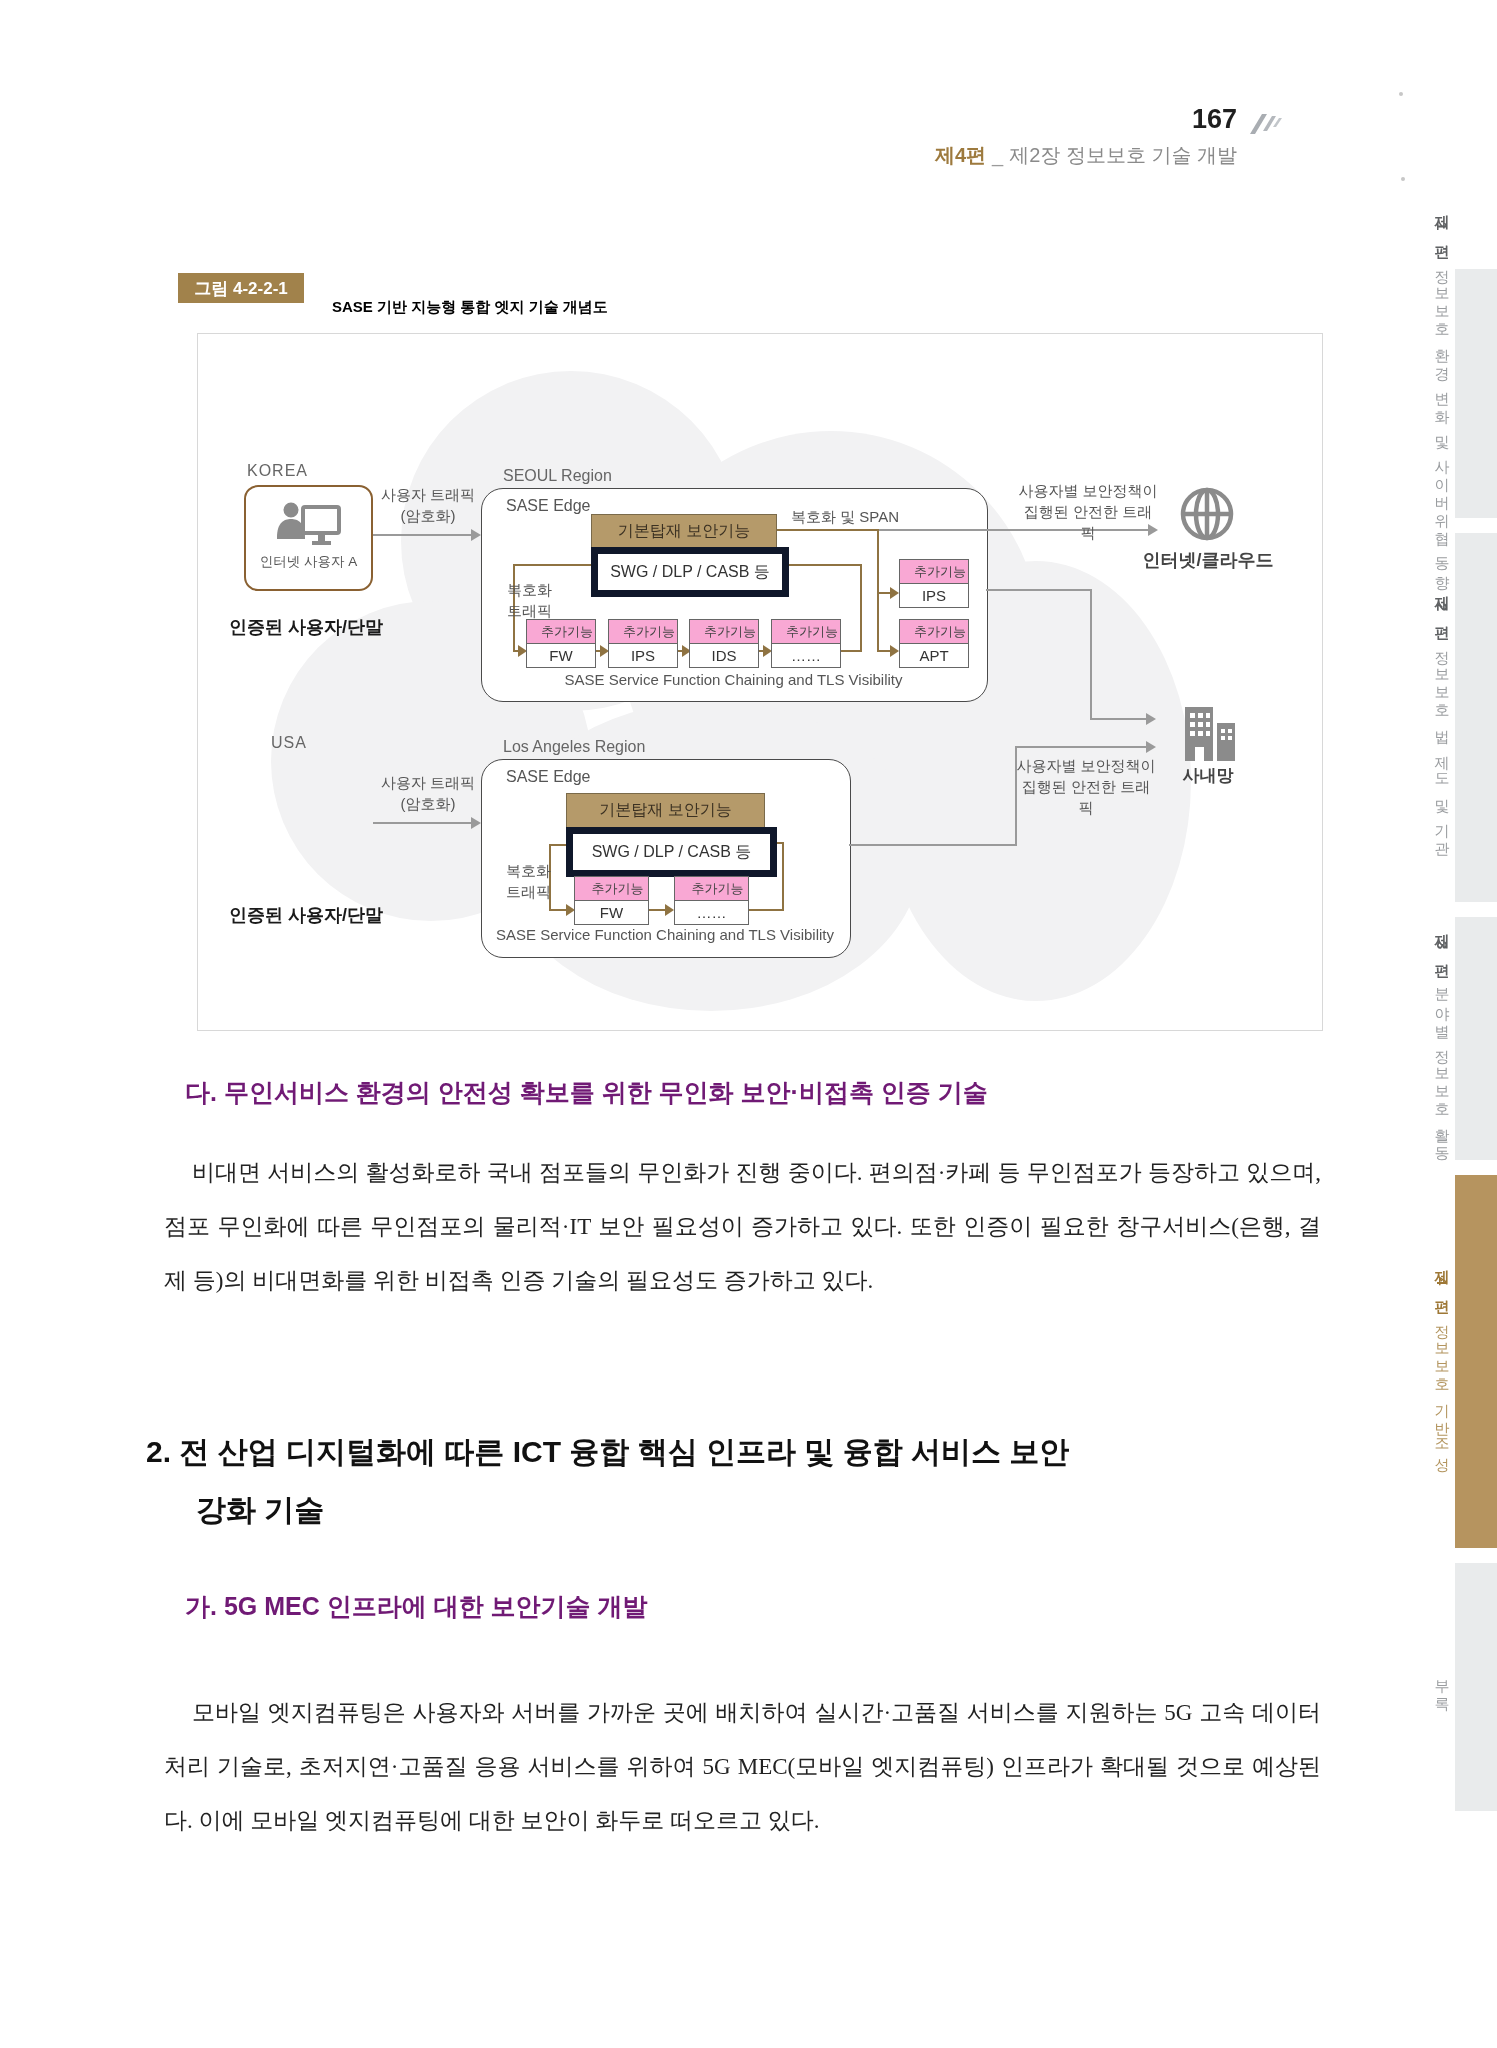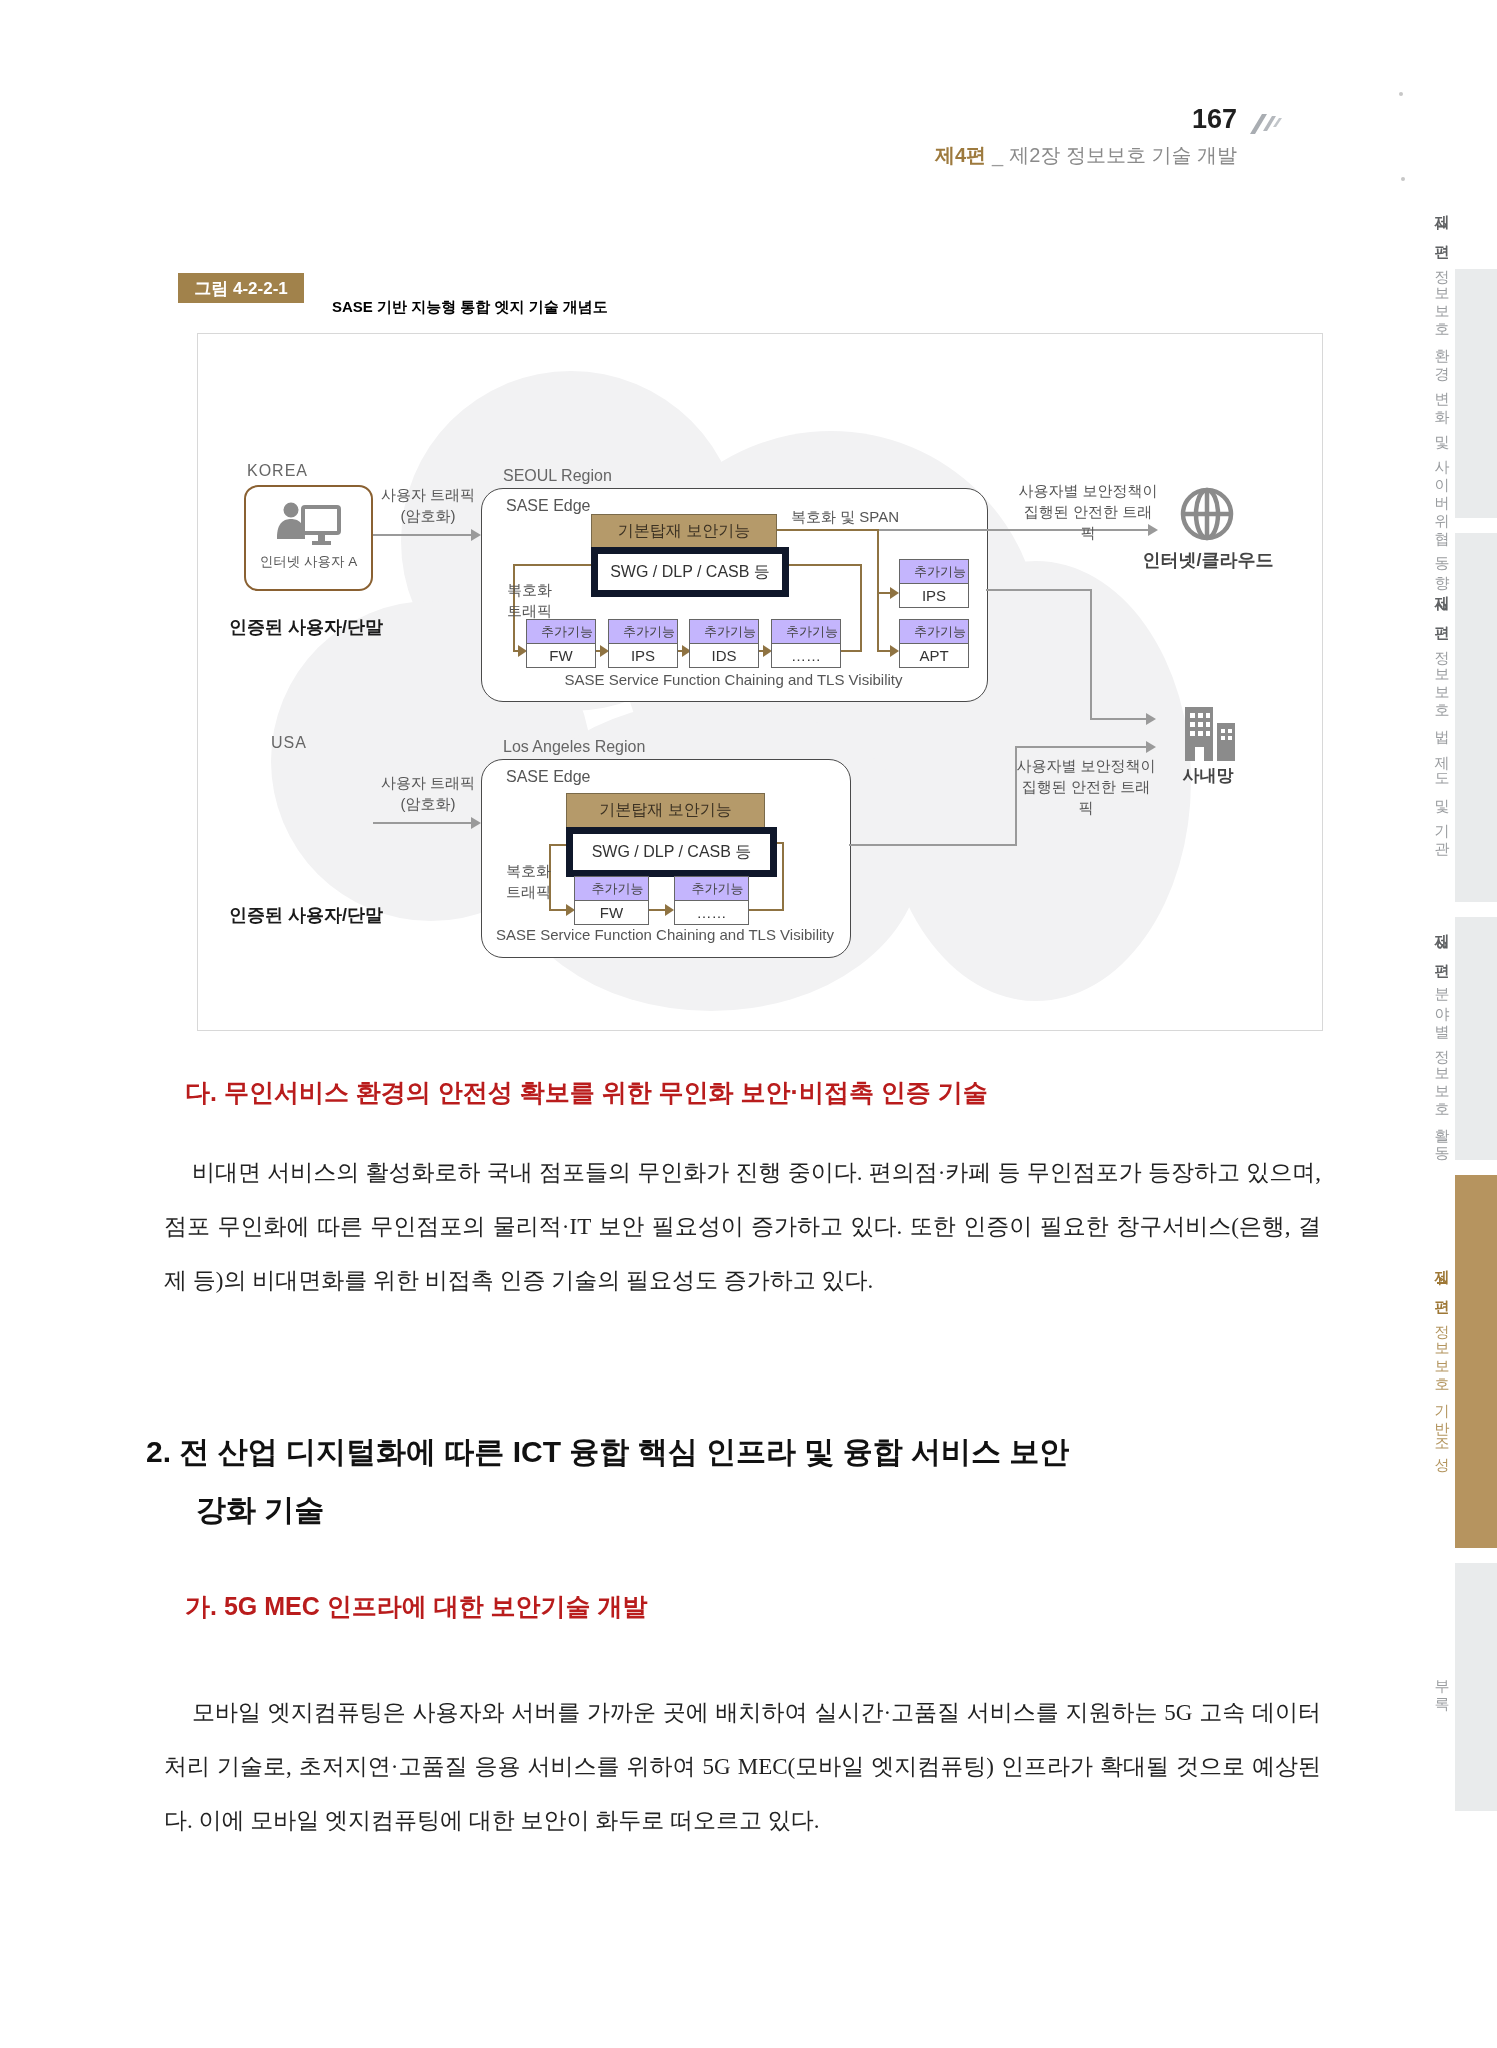--- a/index.html
+++ b/index.html
@@ -32,37 +32,37 @@
   .user-box svg{margin-top:12px;}
   .user-name{font-size:13.5px;color:#555;margin-top:4px;}
   .auth-cap{position:absolute;width:160px;text-align:center;font-size:18px;font-weight:bold;color:#1a1a1a;z-index:3;margin-top:24px;}
   .sase-box{position:absolute;border:1.5px solid #4a4a4a;border-radius:22px;background:#fff;z-index:2;}
   .sase-lab{position:absolute;font-size:16px;color:#555;z-index:3;}
   .base-head{position:absolute;height:33px;background:#b59a6a;border:1px solid #7a6a4a;z-index:3;
              display:flex;align-items:center;justify-content:center;font-size:16px;color:#3b3122;}
   .base-body{position:absolute;height:36px;background:#fff;border:7px solid #0f172a;z-index:3;
              display:flex;align-items:center;justify-content:center;font-size:16px;color:#333;}
   .addon{position:absolute;z-index:3;}
-  .addon .hd{height:23px;background:#c4b5fd;border:1px solid #666;display:flex;align-items:center;
+  .addon .hd{height:23px;background:#f9a8d4;border:1px solid #666;display:flex;align-items:center;
              justify-content:center;font-size:13px;color:#444;padding-left:12px;}
   .addon .bd{height:23px;background:#fff;border:1px solid #666;border-top:none;display:flex;
              align-items:center;justify-content:center;font-size:15px;color:#333;}
   .chain-cap{position:absolute;text-align:center;font-size:15px;color:#555;z-index:3;}
   
   .ln{position:absolute;z-index:2;}
   .brown{background:#8f7342;}
   .gray{background:#9a9a9a;}
   .arr-r{position:absolute;width:0;height:0;border-top:6px solid transparent;border-bottom:6px solid transparent;z-index:2;}
   .arr-l{position:absolute;width:0;height:0;border-top:6px solid transparent;border-bottom:6px solid transparent;z-index:2;}
   .arr-r.brown2{border-left:9px solid #8f7342;background:none;}
   .arr-l.brown2{border-right:9px solid #8f7342;background:none;}
   .arr-r.gray2{border-left:10px solid #9a9a9a;background:none;}
   .icon-label{position:absolute;text-align:center;font-size:18px;font-weight:600;color:#444;z-index:3;}
   
-  .h-sub{position:absolute;font-size:25px;font-weight:bold;color:#b91c1c;}
+  .h-sub{position:absolute;font-size:25px;font-weight:bold;color:#701a75;}
   .para{position:absolute;width:1157px;font-family:"Liberation Serif","DejaVu Serif",serif;
         font-size:23px;line-height:54px;color:#222;text-align:justify;text-align-last:left;text-indent:28px;}
   .h-main{position:absolute;font-size:30px;font-weight:bold;color:#111;}
   
   .side-tab{position:absolute;right:0;width:84px;}
   .tab-strip{position:absolute;right:0;top:0;bottom:0;width:42px;background:#e9ebec;}
   .side-tab.active .tab-strip{background:#b6945f;}
   .tab-label{position:absolute;right:46px;top:0;bottom:0;display:flex;align-items:center;justify-content:center;}
   .vtext{writing-mode:vertical-rl;text-orientation:mixed;font-size:15px;letter-spacing:3px;white-space:nowrap;}
   .vtext .part{font-weight:bold;color:#5f6163;}

